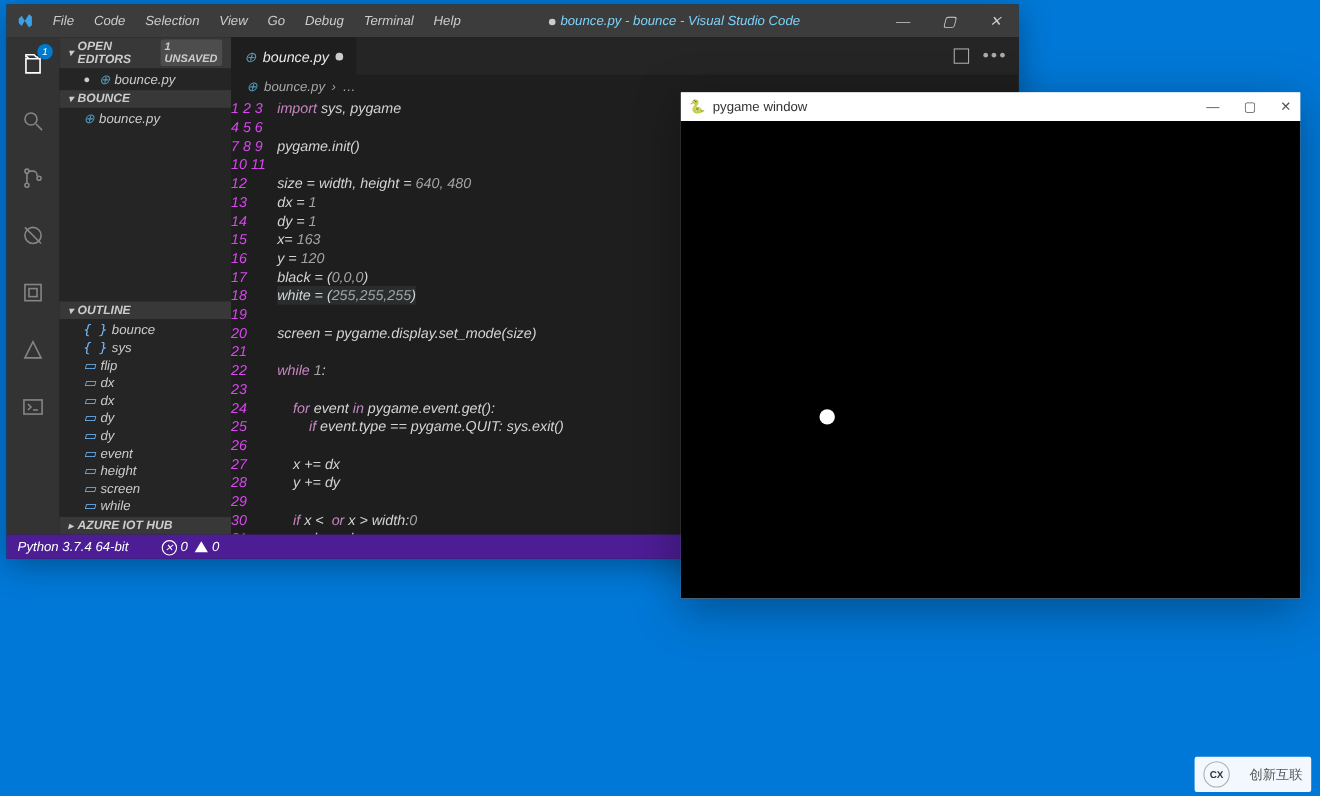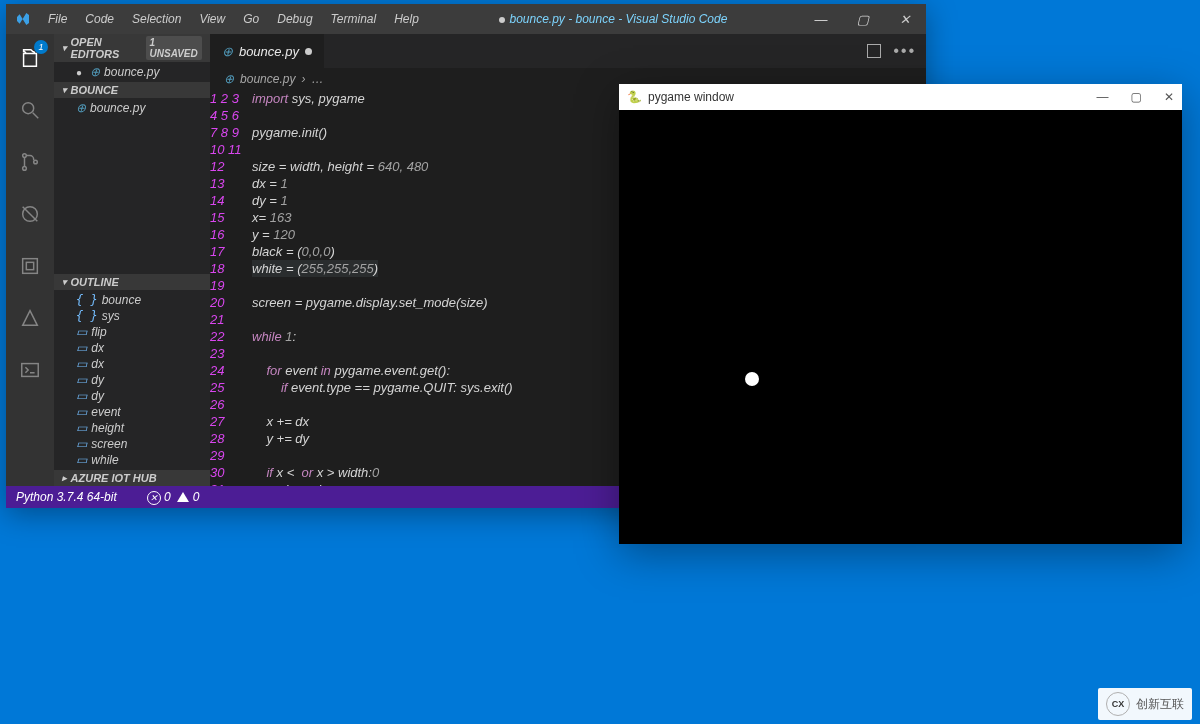--- a/index.html
+++ b/index.html
@@ -57,21 +57,21 @@
   .status .circ{display:inline-flex;width:14px;height:14px;border-radius:50%;border:1.3px solid #fff;align-items:center;justify-content:center;font-size:9px;}
   .status .tri{display:inline-block;width:0;height:0;border-left:6px solid transparent;border-right:6px solid transparent;border-bottom:10px solid #fff;vertical-align:middle;}
   .status-right{margin-left:auto;display:flex;gap:14px;align-items:center;}
   
   .pygame-win{ position:absolute; left:619px; top:84px; width:563px; height:460px; background:#fff; box-shadow:0 10px 40px rgba(0,0,0,.35); display:flex; flex-direction:column;}
   .pg-title{height:26px;display:flex;align-items:center;font-size:12px;color:#333;padding:0 8px;background:#fff;}
   .pg-title .snake{margin-right:6px;}
   .pg-title .r{margin-left:auto;display:flex;gap:22px;color:#555;}
   .pg-canvas{flex:1;background:#000;position:relative;}
   .ball{position:absolute;width:14px;height:14px;border-radius:50%;background:#fff;left:126px;top:262px}
-  .watermark{position:absolute;right:8px;bottom:4px;display:flex;align-items:center;gap:6px;background:rgba(255,255,255,.95);padding:4px 8px;border-radius:2px;font-size:12px;color:#555}
+  .watermark{position:absolute;right:8px;bottom:4px;display:flex;align-items:center;gap:18px;background:rgba(255,255,255,.95);padding:4px 8px;border-radius:2px;font-size:12px;color:#555}
   .watermark .c{width:24px;height:24px;border:1.5px solid #b0b0b0;border-radius:50%;display:flex;align-items:center;justify-content:center;font-weight:bold;color:#333;font-size:9px;}
 </style>
 </head>
 <body>
 
 <div class="vscode">
   <div class="titlebar">
     <div class="logo">
       <svg viewBox="0 0 24 24">
           <path d="M17 3 L7 19 L3 15 L3 9 L7 5 L17 21 L21 18 L21 6 Z" fill="#3ba0e6"></path>

